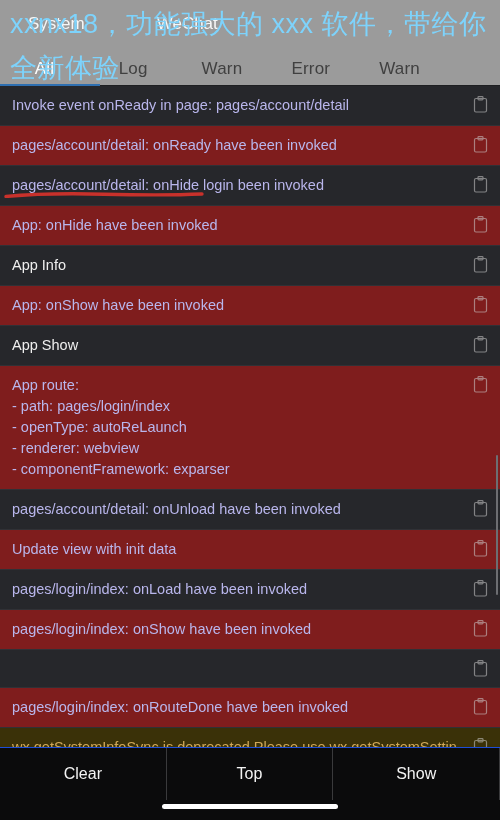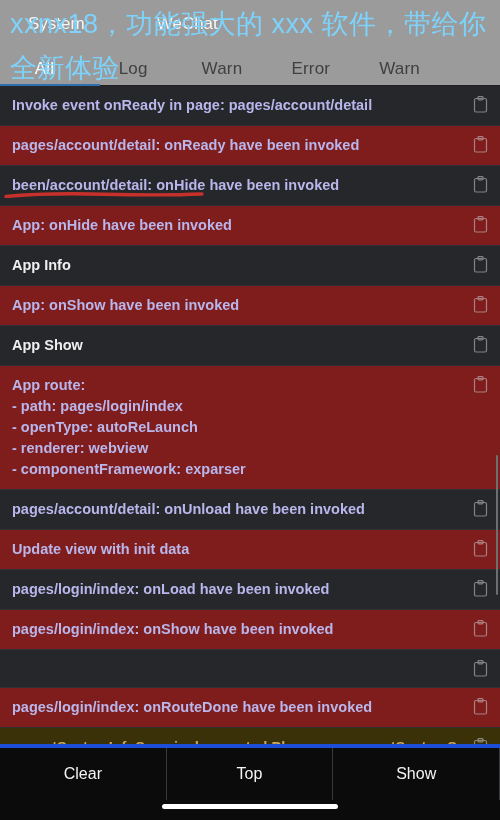--- a/index.html
+++ b/index.html
@@ -81,21 +81,20 @@
   }
   .logrow {
     position: relative;
     box-sizing: border-box;
     width: 500px;
     padding: 9px 40px 9px 12px;
     border-bottom: 1px solid #303136;
     min-height: 38px;
     display: flex;
     align-items: flex-start;
-    font-weight: bold;
   }
   .logrow.odd  { background: #26272b; }
   .logrow.even { background: #7f1d1d; }
   .logrow.warn { background: #3a3108; }
 
   .logtext {
     font-size: 14.5px;
     line-height: 21px;
     color: #b9b6ec;
     white-space: pre-wrap;
@@ -137,21 +136,21 @@
 
   
   .toolbar {
     position: absolute;
     left: 0;
     bottom: 0;
     width: 500px;
     height: 72px;
     background: #0b0b0c;
     display: flex;
-    border-top: 4px solid #1d4ed8;
+    border-top: 1px solid #1d4ed8;
   }
   .toolbar .tbtn {
     flex: 1 1 0;
     text-align: center;
     color: #f4f4f4;
     font-size: 16px;
     line-height: 52px;
     height: 52px;
     border-right: 1px solid #3a3a3c;
   }
@@ -212,21 +211,21 @@
         </svg>
       </div>
       <div class="logrow even">
         <div class="logtext ">pages/account/detail: onReady have been invoked</div>
         <svg class="copy-icon" viewBox="0 0 15 17">
           <rect x="1.5" y="2.5" width="12" height="13.5" rx="1.5" fill="none" stroke="#cfcfcf" stroke-width="1.2"></rect>
           <rect x="5" y="0.6" width="5" height="3.2" rx="0.8" fill="none" stroke="#cfcfcf" stroke-width="1.2"></rect>
         </svg>
       </div>
       <div class="logrow odd">
-        <div class="logtext ">been/account/detail: onHide have been invoked</div>
+        <div class="logtext ">pages/account/detail: onHide login been invoked</div>
         <svg class="copy-icon" viewBox="0 0 15 17">
           <rect x="1.5" y="2.5" width="12" height="13.5" rx="1.5" fill="none" stroke="#cfcfcf" stroke-width="1.2"></rect>
           <rect x="5" y="0.6" width="5" height="3.2" rx="0.8" fill="none" stroke="#cfcfcf" stroke-width="1.2"></rect>
         </svg>
       </div>
       <div class="logrow even">
         <div class="logtext ">App: onHide have been invoked</div>
         <svg class="copy-icon" viewBox="0 0 15 17">
           <rect x="1.5" y="2.5" width="12" height="13.5" rx="1.5" fill="none" stroke="#cfcfcf" stroke-width="1.2"></rect>
           <rect x="5" y="0.6" width="5" height="3.2" rx="0.8" fill="none" stroke="#cfcfcf" stroke-width="1.2"></rect>

